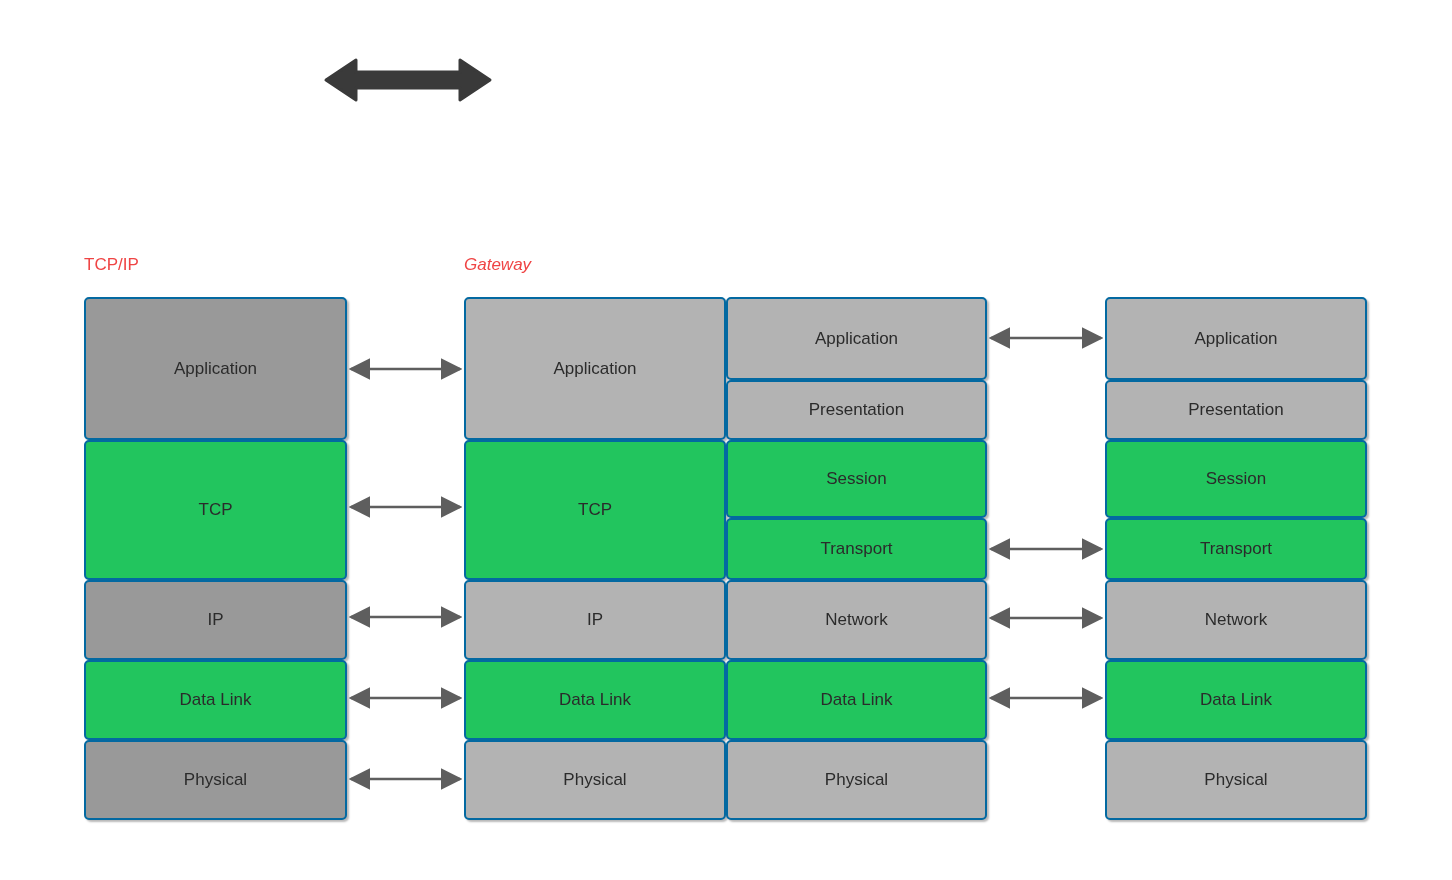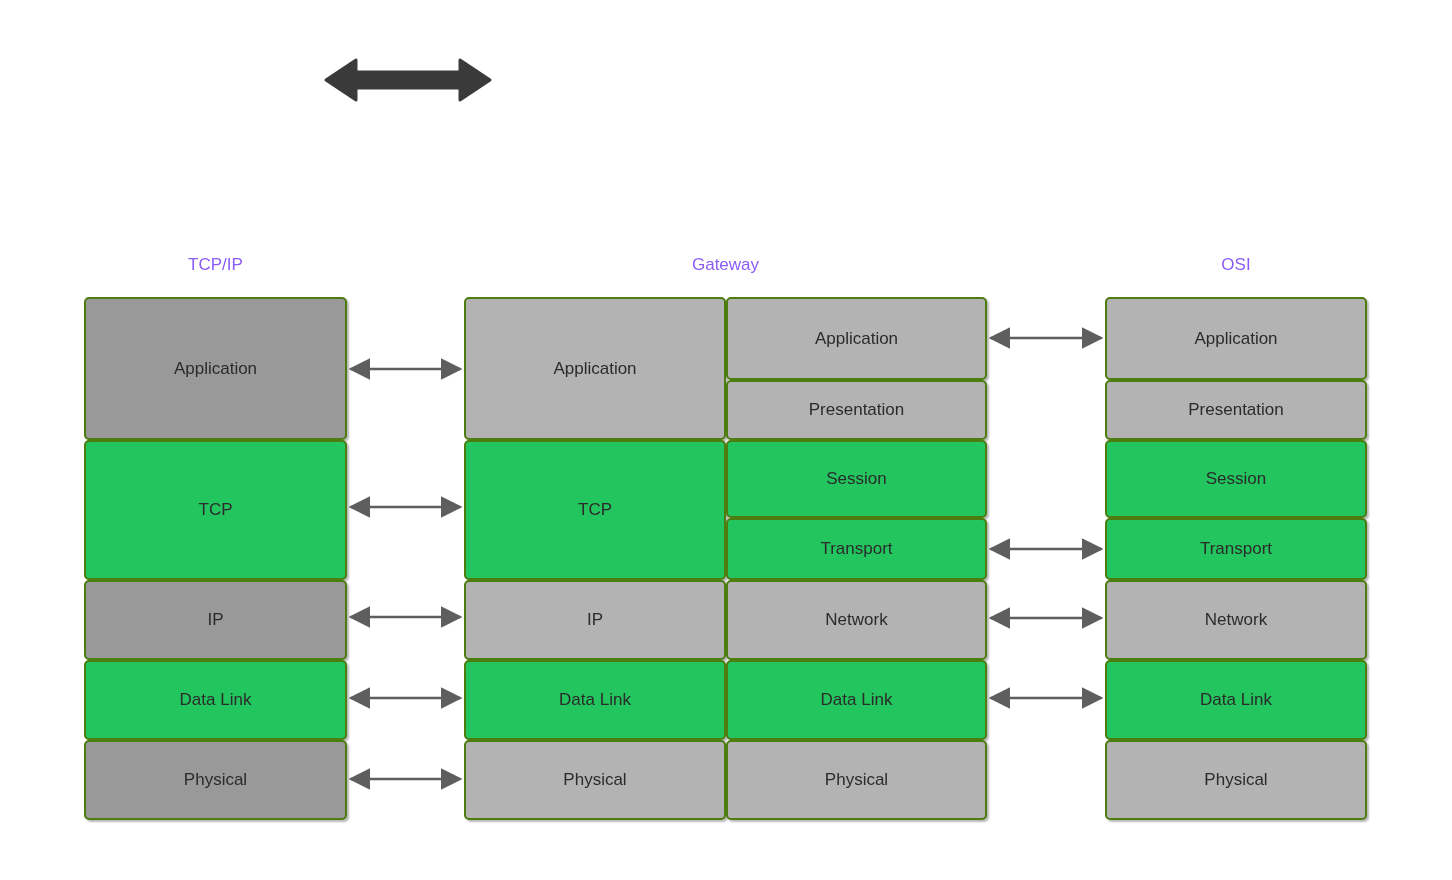--- a/index.html
+++ b/index.html
@@ -16,30 +16,30 @@
     color: #333333;
   }
   #canvas {
     position: absolute;
     left: 0; top: 0;
     width: 1452px;
     height: 880px;
   }
   .col-title {
     position: absolute;
-    text-align: center;
+    text-align: left;
     font-size: 17px;
-    color: #8b5cf6;
+    color: #ef4444;
     white-space: nowrap;
     line-height: 20px;
   }
   .layer-box {
     position: absolute;
     box-sizing: border-box;
-    border: 2px solid #4d7c0f;
+    border: 2px solid #0369a1;
     border-radius: 5px;
     display: flex;
     align-items: center;
     justify-content: center;
     font-size: 17px;
     color: #2b2b2b;
     text-align: center;
     box-shadow: 2px 2px 2px rgba(0,0,0,0.28);
     line-height: 20px;
     white-space: nowrap;
@@ -61,22 +61,21 @@
 
 <div id="canvas">
 
   <svg class="big-arrow" style="left:318px; top:50px;" width="180" height="60" viewBox="0 0 180 60">
     <g>
       <path d="M 8 30 L 38 10 L 38 22 L 142 22 L 142 10 L 172 30 L 142 50 L 142 38 L 38 38 L 38 50 Z" fill="#3a3a3a" stroke="#3a3a3a" stroke-width="3" stroke-linejoin="round"></path>
     </g>
   </svg>
 
   <div class="col-title" style="left:84px; width:263px; top:255px;">TCP/IP</div>
-  <div class="col-title" style="left:464px; width:523px; top:255px;">Gateway</div>
-  <div class="col-title" style="left:1105px; width:262px; top:255px;">OSI</div>
+  <div class="col-title" style="left:464px; width:523px; top:255px;font-style:italic;">Gateway</div>
 
   <div class="layer-box fill-dark" style="left:84px; top:297px; width:263px; height:143px;">Application</div>
   <div class="layer-box fill-white" style="left:84px; top:440px; width:263px; height:140px;">TCP</div>
   <div class="layer-box fill-dark" style="left:84px; top:580px; width:263px; height:80px;">IP</div>
   <div class="layer-box fill-white" style="left:84px; top:660px; width:263px; height:80px;">Data Link</div>
   <div class="layer-box fill-dark" style="left:84px; top:740px; width:263px; height:80px;">Physical</div>
 
   <div class="layer-box fill-mid" style="left:464px; top:297px; width:262px; height:143px;">Application</div>
   <div class="layer-box fill-white" style="left:464px; top:440px; width:262px; height:140px;">TCP</div>
   <div class="layer-box fill-mid" style="left:464px; top:580px; width:262px; height:80px;">IP</div>

